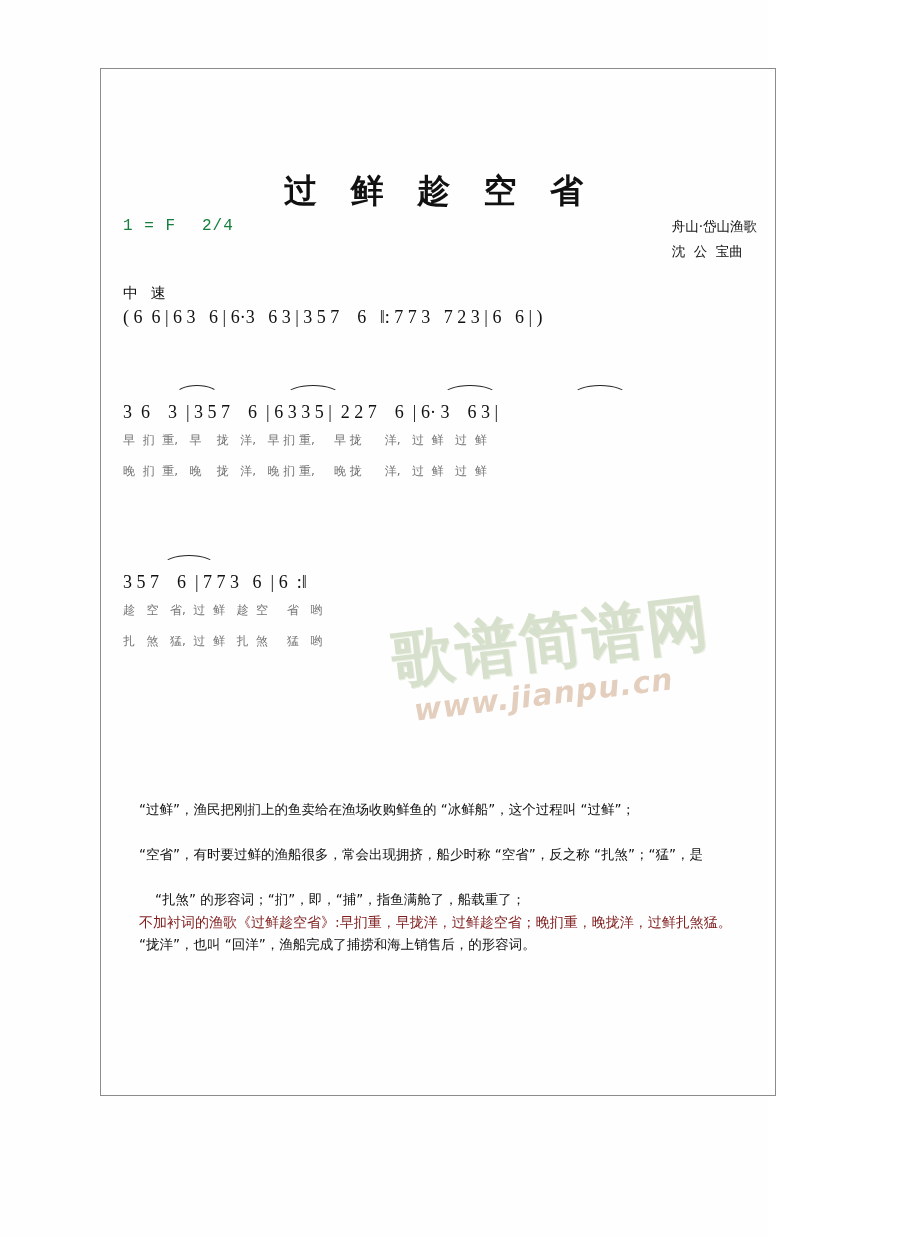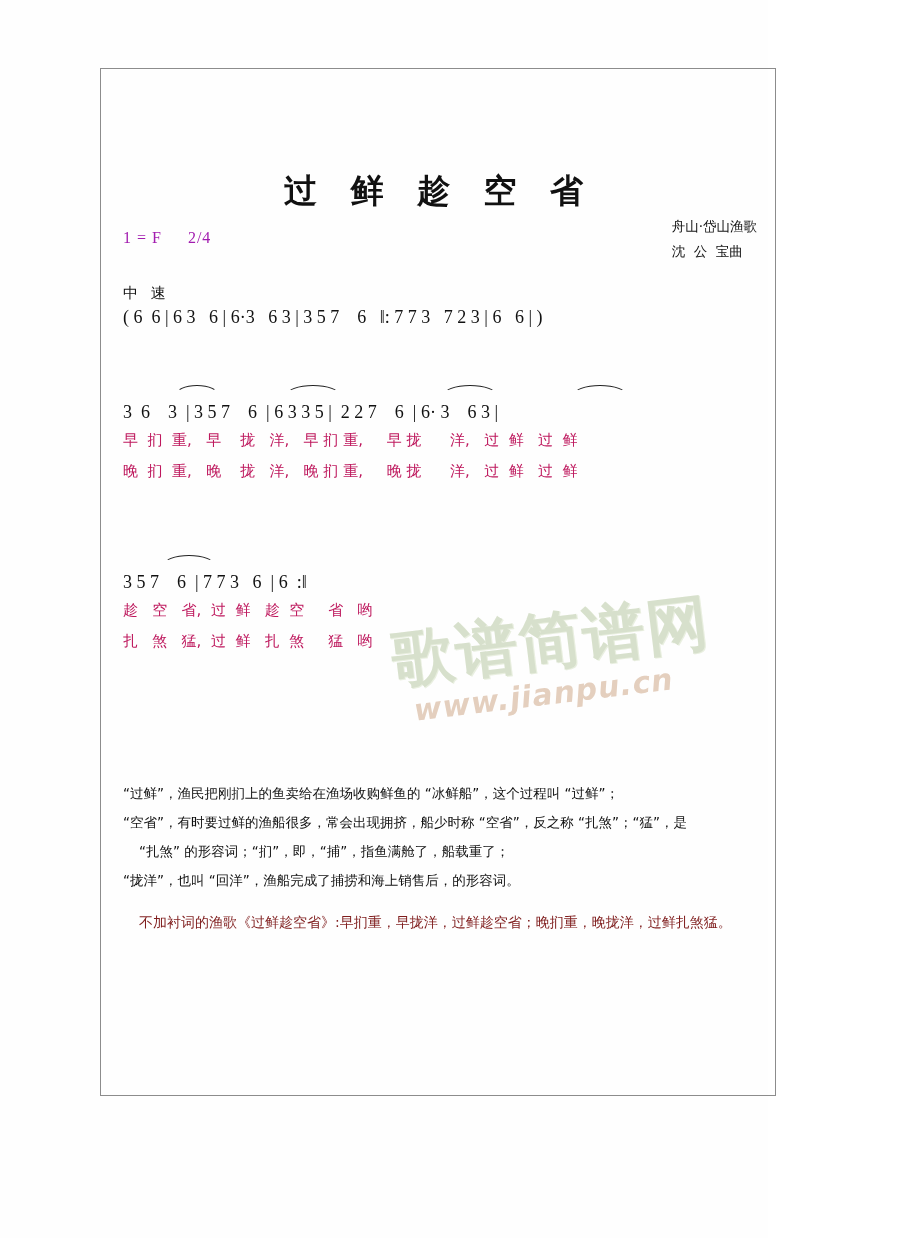--- a/index.html
+++ b/index.html
@@ -44,25 +44,25 @@
     font-size: 33px;
     font-weight: bold;
     letter-spacing: 11px;
     color: #111;
   }
 
   
   .keysig {
     position: absolute;
     left: 22px;
-    top: 160px;
-    font-family: Liberation Serif, serif;
+    top: 148px;
+    font-family: Liberation Mono, monospace;
     font-size: 16px;
     letter-spacing: 1px;
-    color: #a21caf;
+    color: #15803d;
   }
   .keysig .meter { margin-left: 26px; }
 
   .credits {
     position: absolute;
     right: 18px;
     top: 145px;
     font-family: "DejaVu Sans", sans-serif;
     font-size: 13.5px;
     line-height: 25px;
@@ -90,24 +90,24 @@
     color: #111;
   }
   .notes {
     font-size: 18px;
     letter-spacing: 0px;
     white-space: pre;
     line-height: 26px;
   }
   .lyric {
     font-family: "DejaVu Sans", sans-serif;
-    font-size: 15px;
+    font-size: 12px;
     white-space: pre;
     line-height: 31px;
-    color: #be185d;
+    color: #737373;
   }
 
   
   .slur {
     position: absolute;
     border-top: 1.2px solid #222;
     border-left: 1.2px solid transparent;
     border-right: 1.2px solid transparent;
     border-radius: 50% 50% 0 0 / 100% 100% 0 0;
     height: 9px;
@@ -151,21 +151,21 @@
   .notes-block {
     position: absolute;
     left: 22px;
     top: 710px;
     width: 640px;
     font-family: "DejaVu Sans", sans-serif;
     font-size: 13.5px;
     line-height: 29px;
     color: #111;
   }
-  .notes-block p { margin: 0; white-space: pre-wrap; }
+  .notes-block p { margin: 16px; white-space: pre-wrap; }
   .notes-block .indent { text-indent: 16px; }
   .final-note {
     position: absolute;
     left: 22px;
     top: 840px;
     width: 640px;
     font-family: "DejaVu Sans", sans-serif;
     font-size: 14px;
     line-height: 26px;
     color: #7f1d1d;

